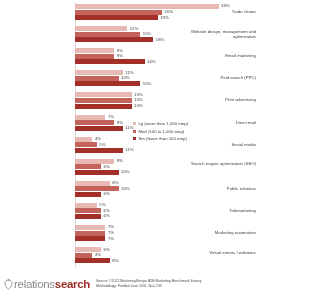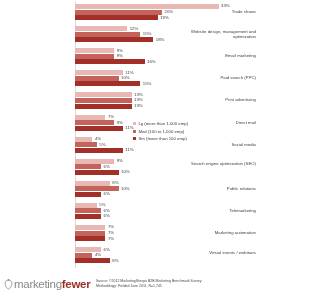--- a/index.html
+++ b/index.html
@@ -331,20 +331,20 @@
 
 <div class="footer">
   <div class="logo">
     <span class="logo-mark">
       <svg width="9" height="11" viewBox="0 0 9 11">
         <path d="M4.5 1 C2 1 0.8 3 1.1 5 C1.4 7.2 3 9.4 4.5 10.2" fill="none" stroke="#8a8a8a" stroke-width="0.8"></path>
         <path d="M4.5 1 C7 1 8.2 3 7.9 5 C7.6 7.2 6 9.4 4.5 10.2" fill="none" stroke="#8a8a8a" stroke-width="0.8"></path>
         <circle cx="4.5" cy="0.9" r="0.9" fill="#8a8a8a"></circle>
       </svg>
     </span>
-    <span class="logo-marketing">marketing</span>
-    <span class="logo-sherpa">fewer</span>
+    <span class="logo-marketing">relations</span>
+    <span class="logo-sherpa">search</span>
   </div>
   <div class="source">
     <div>Source: ©2012 MarketingSherpa B2B Marketing Benchmark Survey</div>
     <div>Methodology: Fielded June 2011, N=1,745</div>
   </div>
 </div>
 
 </body></html>

